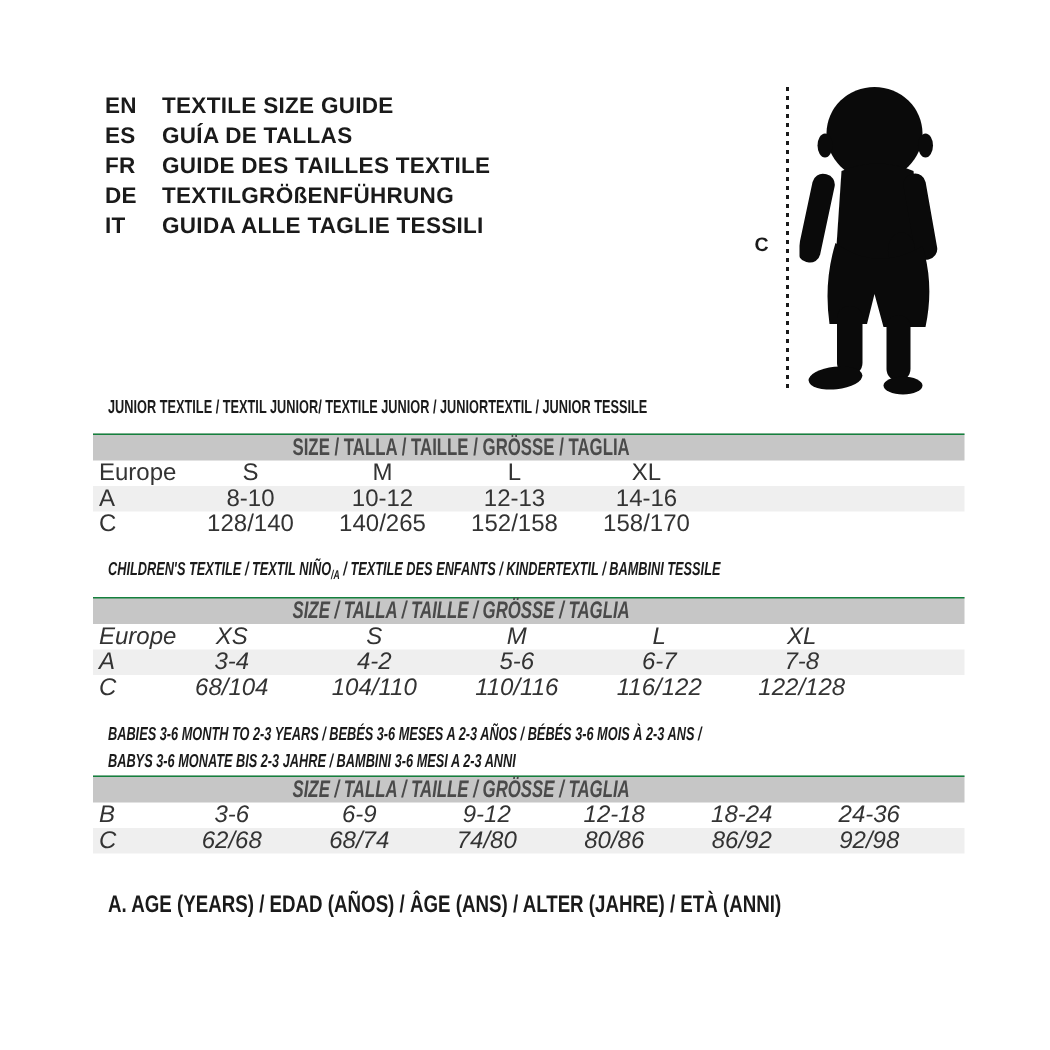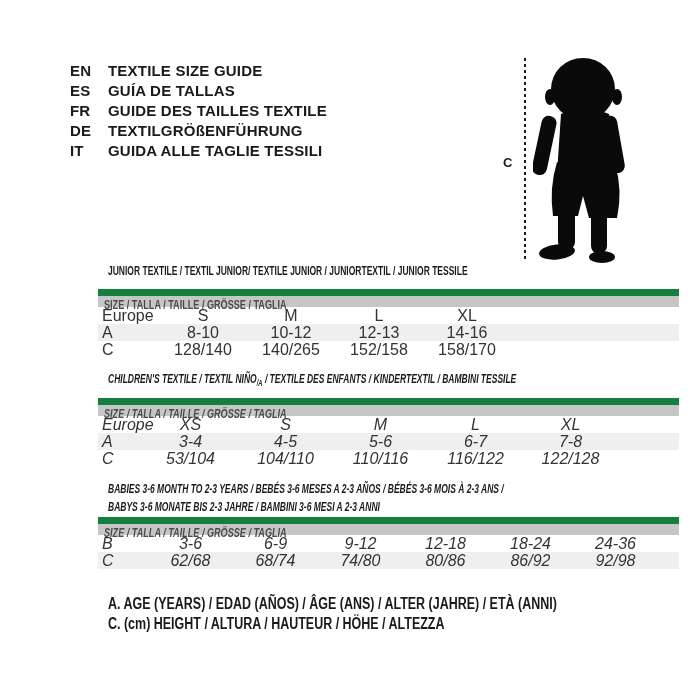--- a/index.html
+++ b/index.html
@@ -31,38 +31,39 @@
   }
   .baby-svg { position: absolute; left: 533px; top: 52px; }
 
   
   .sx { display: inline-block; transform-origin: 0 50%; white-space: nowrap; }
   .sx68 { transform: scaleX(.68); }
   .sx70 { transform: scaleX(.70); }
   .sx78 { transform: scaleX(.78); }
 
   
-  .sections { position: absolute; left: 62px; top: 264px; width: 581px; margin-left: 36px; }
+  .sections { position: absolute; left: 62px; top: 264px; width: 581px; }
   .sec-title {
     margin: 0 0 11px 10px;
     font-size: 12.5px; font-weight: bold; line-height: 14px;
     white-space: nowrap;
   }
   .sec-title-2l { line-height: 16px; margin-bottom: 2px; }
   .sec-title-2l:last-of-type { margin-bottom: 3px; }
   .sub-a { font-size: 8.5px; position: relative; top: 3px; }
 
   .sec-2, .sec-3 { margin-top: 14px; font-style: italic; }
 
   .thead {
     height: 18px; line-height: 18px;
     background: var(--header-bar, #c6c6c6);
     padding-left: 6px; box-sizing: border-box;
-    font-size: 13px; font-weight: bold; color: #4a4a4a;
-    border-top: 7px solid #15803d;
+    font-size: 16px; font-weight: bold; color: #4a4a4a;
+    border-top: 1px solid #15803d;
+    text-align: center;
   }
   .row {
     display: grid; height: 17px; line-height: 17px;
     font-size: 16px; color: var(--table-ink, #333333);
   }
   .row.shaded { background: var(--row-alt, #efefef); }
   .t1 .row { grid-template-columns: 61px repeat(4, 88px); }
   .t2 .row { grid-template-columns: 45px repeat(5, 95px) 1fr; }
   .t3 .row { grid-template-columns: 50px repeat(6, 85px) 1fr; }
   .rl { text-align: left; padding-left: 4px; }
@@ -158,28 +159,28 @@
           <span class="rl">Europe</span>
           <span class="rc">XS</span>
           <span class="rc">S</span>
           <span class="rc">M</span>
           <span class="rc">L</span>
           <span class="rc">XL</span>
         </div>
         <div class="row shaded">
           <span class="rl">A</span>
           <span class="rc">3-4</span>
-          <span class="rc">4-5</span>
+          <span class="rc">4-2</span>
           <span class="rc">5-6</span>
           <span class="rc">6-7</span>
           <span class="rc">7-8</span>
         </div>
         <div class="row">
           <span class="rl">C</span>
-          <span class="rc">53/104</span>
+          <span class="rc">68/104</span>
           <span class="rc">104/110</span>
           <span class="rc">110/116</span>
           <span class="rc">116/122</span>
           <span class="rc">122/128</span>
         </div>
       </div>
     </div>
 
     <div class="sec sec-3">
       <div class="sec-title sec-title-2l">
@@ -210,19 +211,16 @@
           <span class="rc">86/92</span>
           <span class="rc">92/98</span>
         </div>
       </div>
     </div>
 
     <div class="legend">
       <div class="legend-line">
         <span class="sx sx78">A. AGE (YEARS) / EDAD (AÑOS) / ÂGE (ANS) / ALTER (JAHRE) / ETÀ (ANNI)</span>
       </div>
-      <div class="legend-line">
-        <span class="sx sx78">C. (cm) HEIGHT / ALTURA / HAUTEUR / HÖHE / ALTEZZA</span>
-      </div>
     </div>
 
   </div>
 </div>
 
 </body></html>

